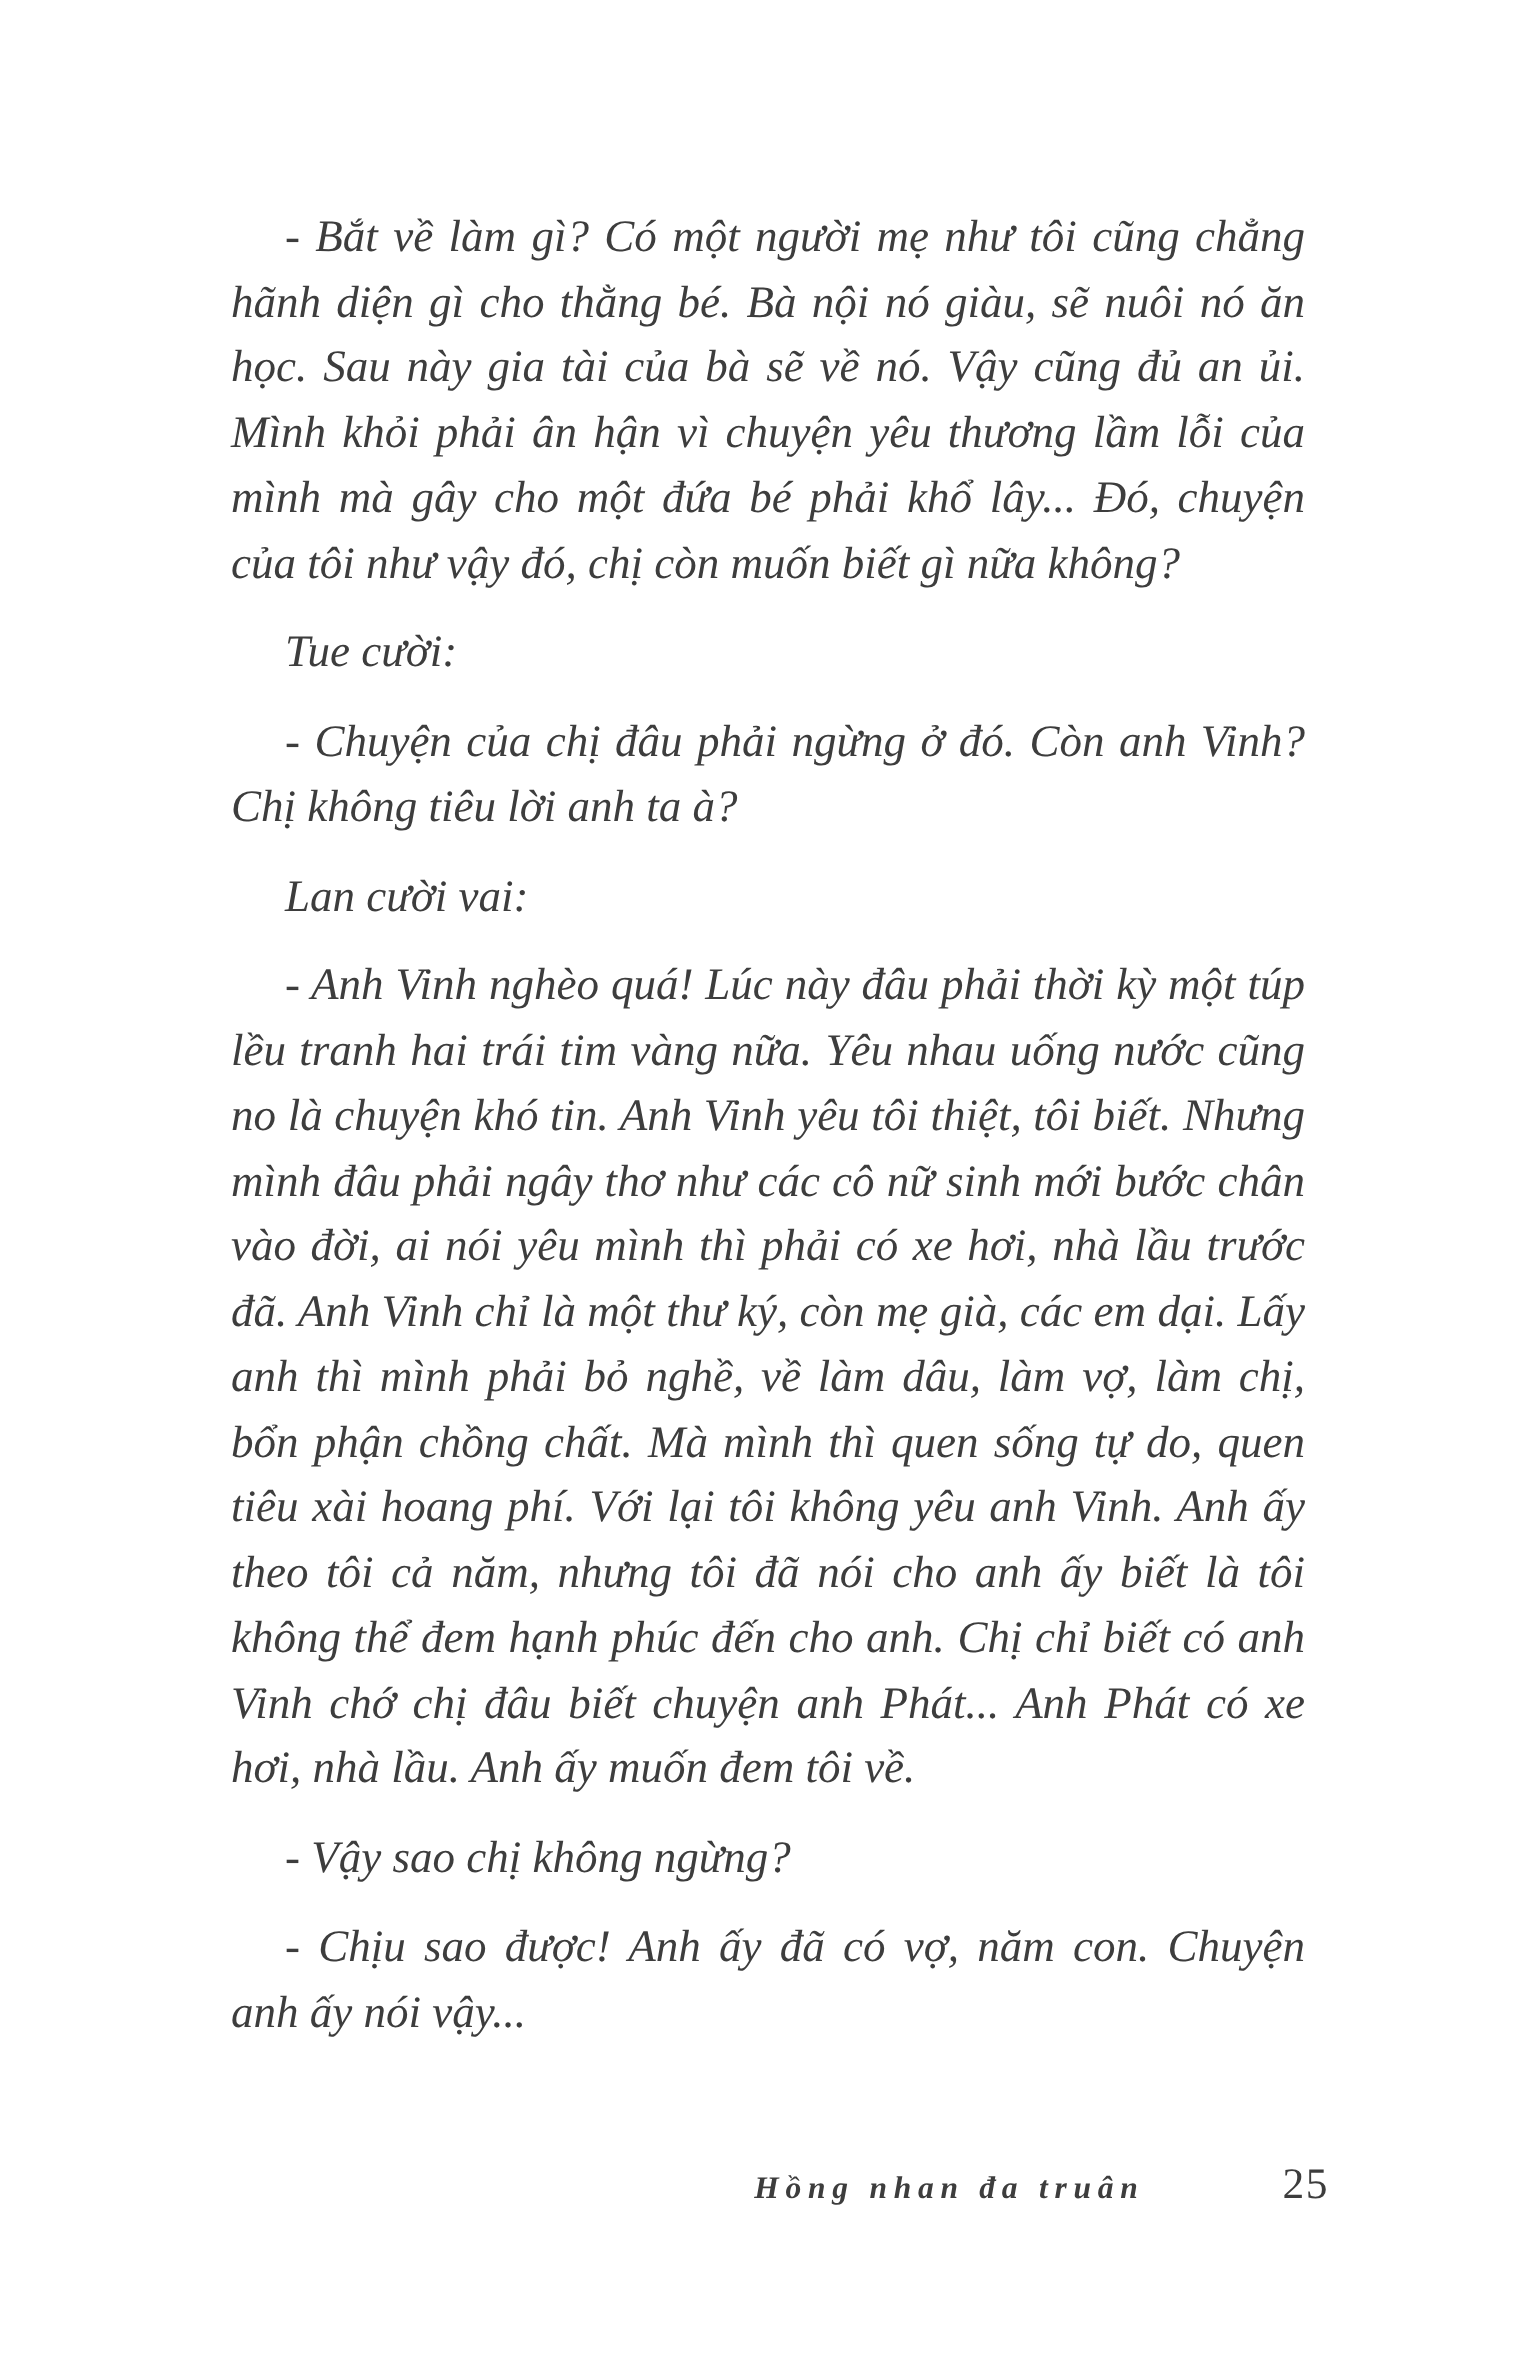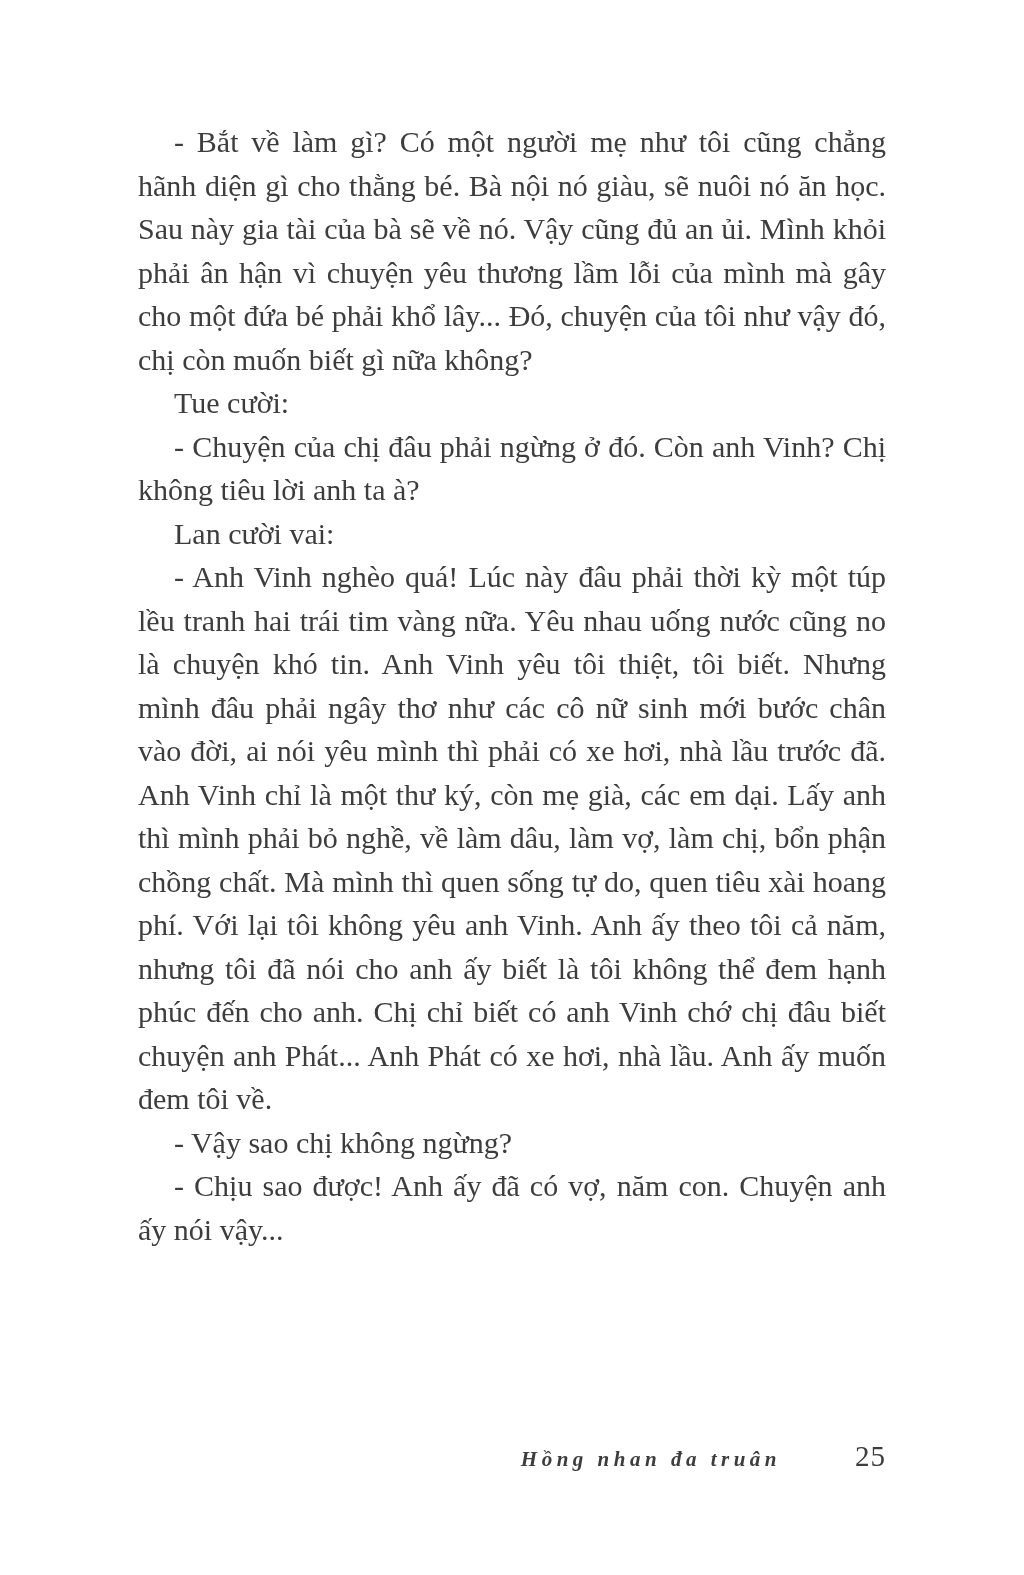--- a/index.html
+++ b/index.html
@@ -19,31 +19,32 @@
     position: absolute;
     left: 138px;
     top: 120px;
     width: 748px;
     font-size: 30px;
     line-height: 43.5px;
     color: #3d3d3d;
     text-align: justify;
   }
   .text-block p {
-    margin: 0;
+    margin: 16px;
     padding: 0;
     text-indent: 36px;
+    font-style: italic;
   }
   .footer {
     position: absolute;
     right: 138px;
     top: 1440px;
     display: flex;
     align-items: baseline;
-    gap: 26px;
+    gap: 44px;
     color: #3d3d3d;
   }
   .running-title {
     font-style: italic;
     font-weight: bold;
     font-size: 21px;
     letter-spacing: 4.5px;
   }
   .page-number {
     font-size: 29px;

